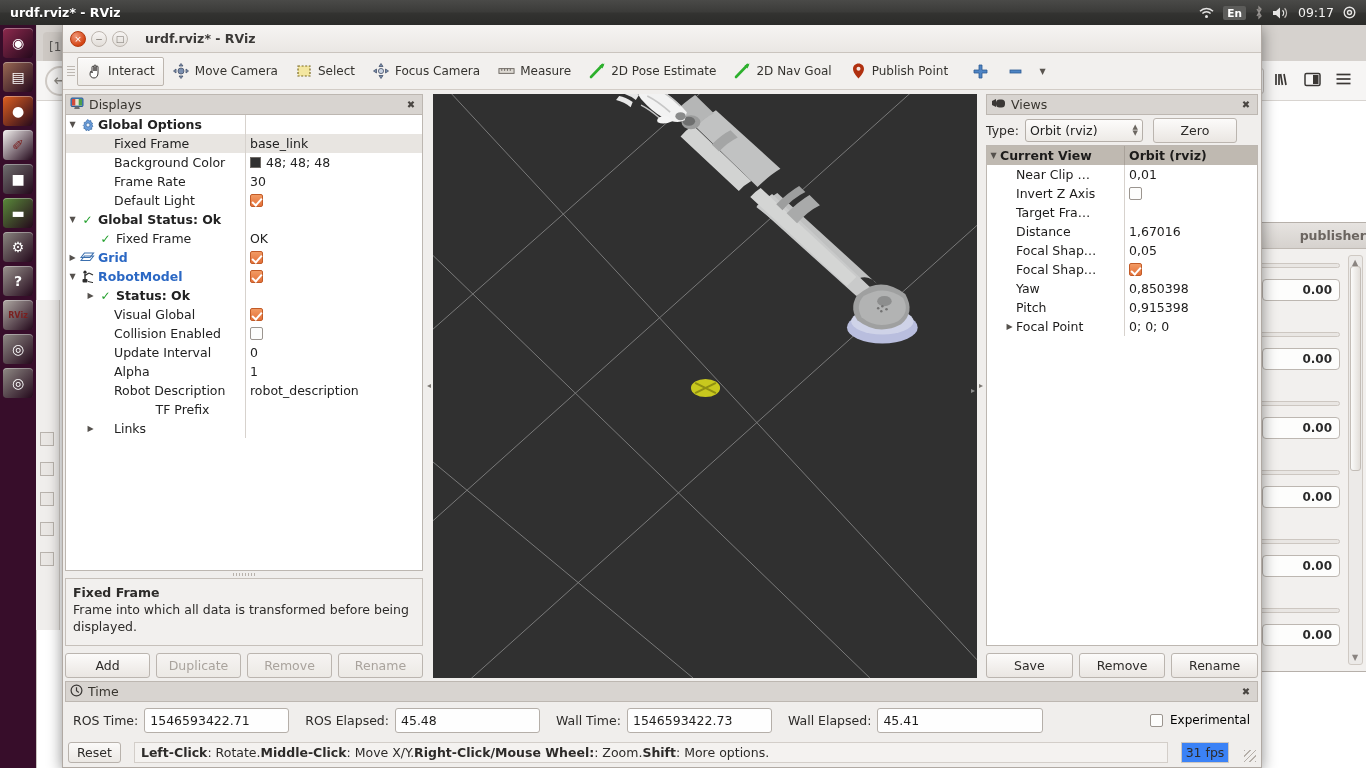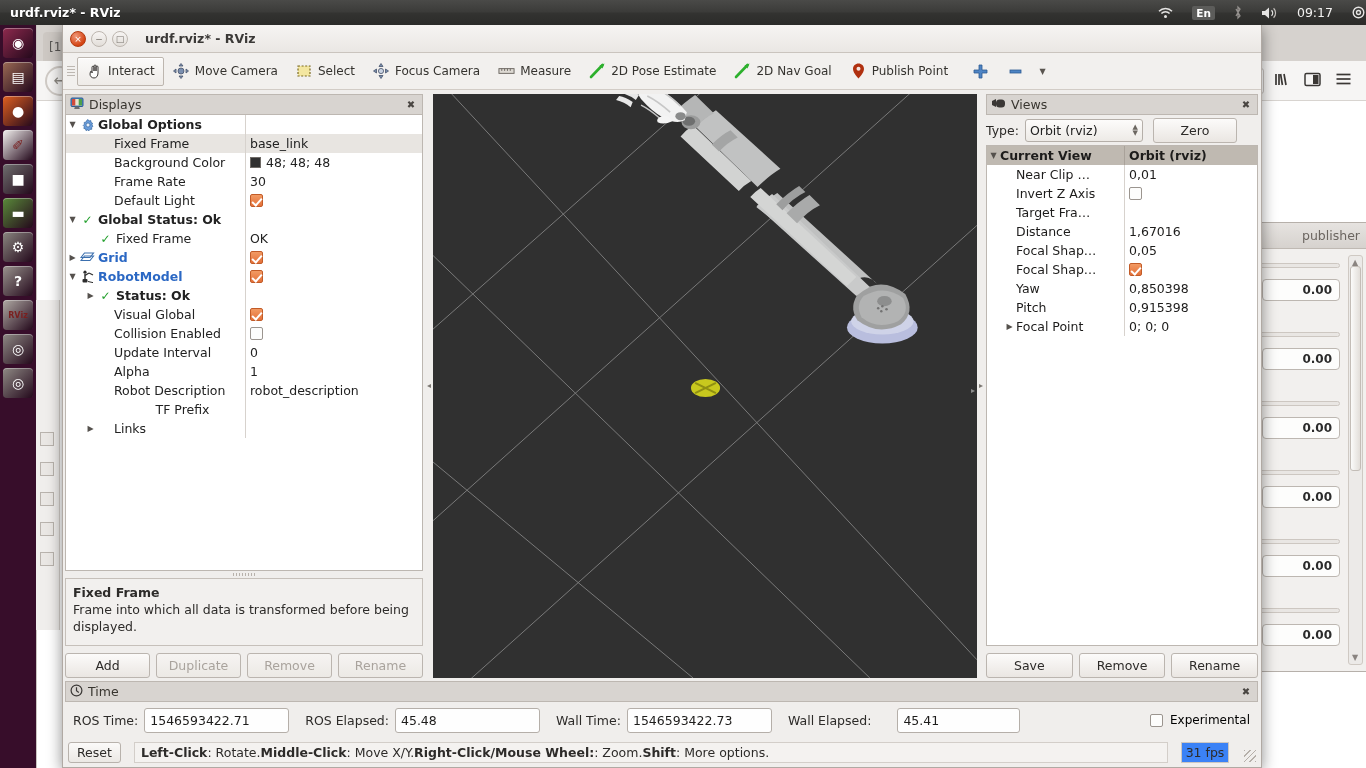--- a/index.html
+++ b/index.html
@@ -14,22 +14,22 @@
   #ubuntu-panel {
     position: absolute; top: 0; left: 0; width: 1366px; height: 25px;
     background: linear-gradient(to bottom, #4a4a48 0%, #3b3b39 48%, #333331 52%, #2b2b29 100%);
     display: flex; align-items: center; color: #fff; z-index: 60;
   }
   #ubuntu-panel .appname {
     font-weight: bold; font-size: 12.5px; margin-left: 10px; color: #fff;
     text-shadow: 0 1px 0 rgba(0,0,0,.5);
   }
   #ubuntu-panel .indicators {
-    margin-left: auto; display: flex; align-items: center; gap: 18px;
-    font-size: 12.5px;
+    margin-left: auto; display: flex; align-items: center; gap: 8px;
+    padding-right: 9px; font-size: 12.5px;
   }
   #ubuntu-panel .ind { display: flex; align-items: center; color: #f2f1f0; opacity: .93; }
   .kbd-badge {
     background: #5c5c5a; color: #fff; font-size: 10.5px; font-weight: bold;
     padding: 1px 4px; border-radius: 2px; line-height: 12px;
   }
   .clock { font-size: 12.5px; color: #f2f1f0; }
 
   
   #launcher {
@@ -76,21 +76,21 @@
 
   
   #bg-jsp {
     position: absolute; right: 0; top: 222px; width: 111px; height: 450px;
     z-index: 14; background: #f2f0ee; border: 1px solid #b6b0aa;
     border-right: none; overflow: hidden;
   }
   #jsp-title {
     height: 26px; background: linear-gradient(to bottom,#e6e3e0,#d6d2ce);
     display: flex; align-items: center; justify-content: flex-end;
-    padding-right: 6px; font-weight: normal; font-size: 12.5px; color: #6b6560;
+    font-weight: bold; font-size: 12.5px; color: #6b6560;
     border-bottom: 1px solid #bfb9b3;
   }
   #jsp-body { padding: 6px 4px 4px 0; position: relative; height: 424px; }
   .jsp-row { height: 69px; position: relative; }
   .jsp-slider {
     position: absolute; left: -6px; right: 22px; top: 8px; height: 5px;
     background: #e9e6e3; border: 1px solid #cdc7c1; border-radius: 3px;
   }
   .jsp-val {
     position: absolute; right: 22px; top: 24px; width: 78px; height: 22px;
@@ -1018,21 +1018,21 @@
     </div>
     <div id="time-row">
       <div id="time-fields" style="display:flex;align-items:center;">
           <span class="tf-label">ROS Time:</span>
           <div class="tf-input" style="width: 145px;">1546593422.71</div>
           <span class="tf-label">ROS Elapsed:</span>
           <div class="tf-input" style="width: 145px;">45.48</div>
           <span class="tf-label">Wall Time:</span>
           <div class="tf-input" style="width: 145px;">1546593422.73</div>
           <span class="tf-label">Wall Elapsed:</span>
-          <div class="tf-input" style="width: 123px; margin-left: 20px;">45.41</div>
+          <div class="tf-input" style="width: 166px;">45.41</div>
         </div>
       <div id="experimental">
         <span class="cb-plain"></span>
         <span>Experimental</span>
       </div>
     </div>
   </div>
 
   <div id="statusbar">
     <div id="reset-btn">Reset</div>

